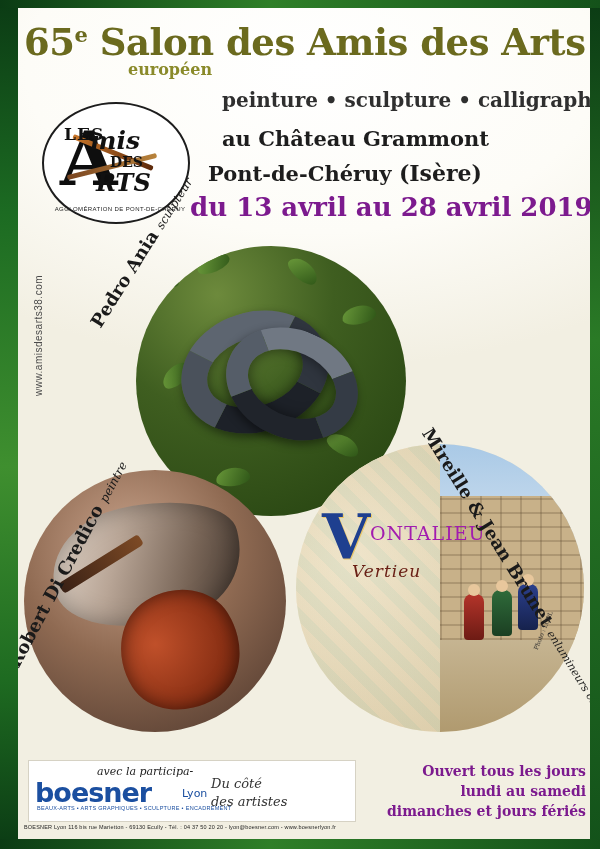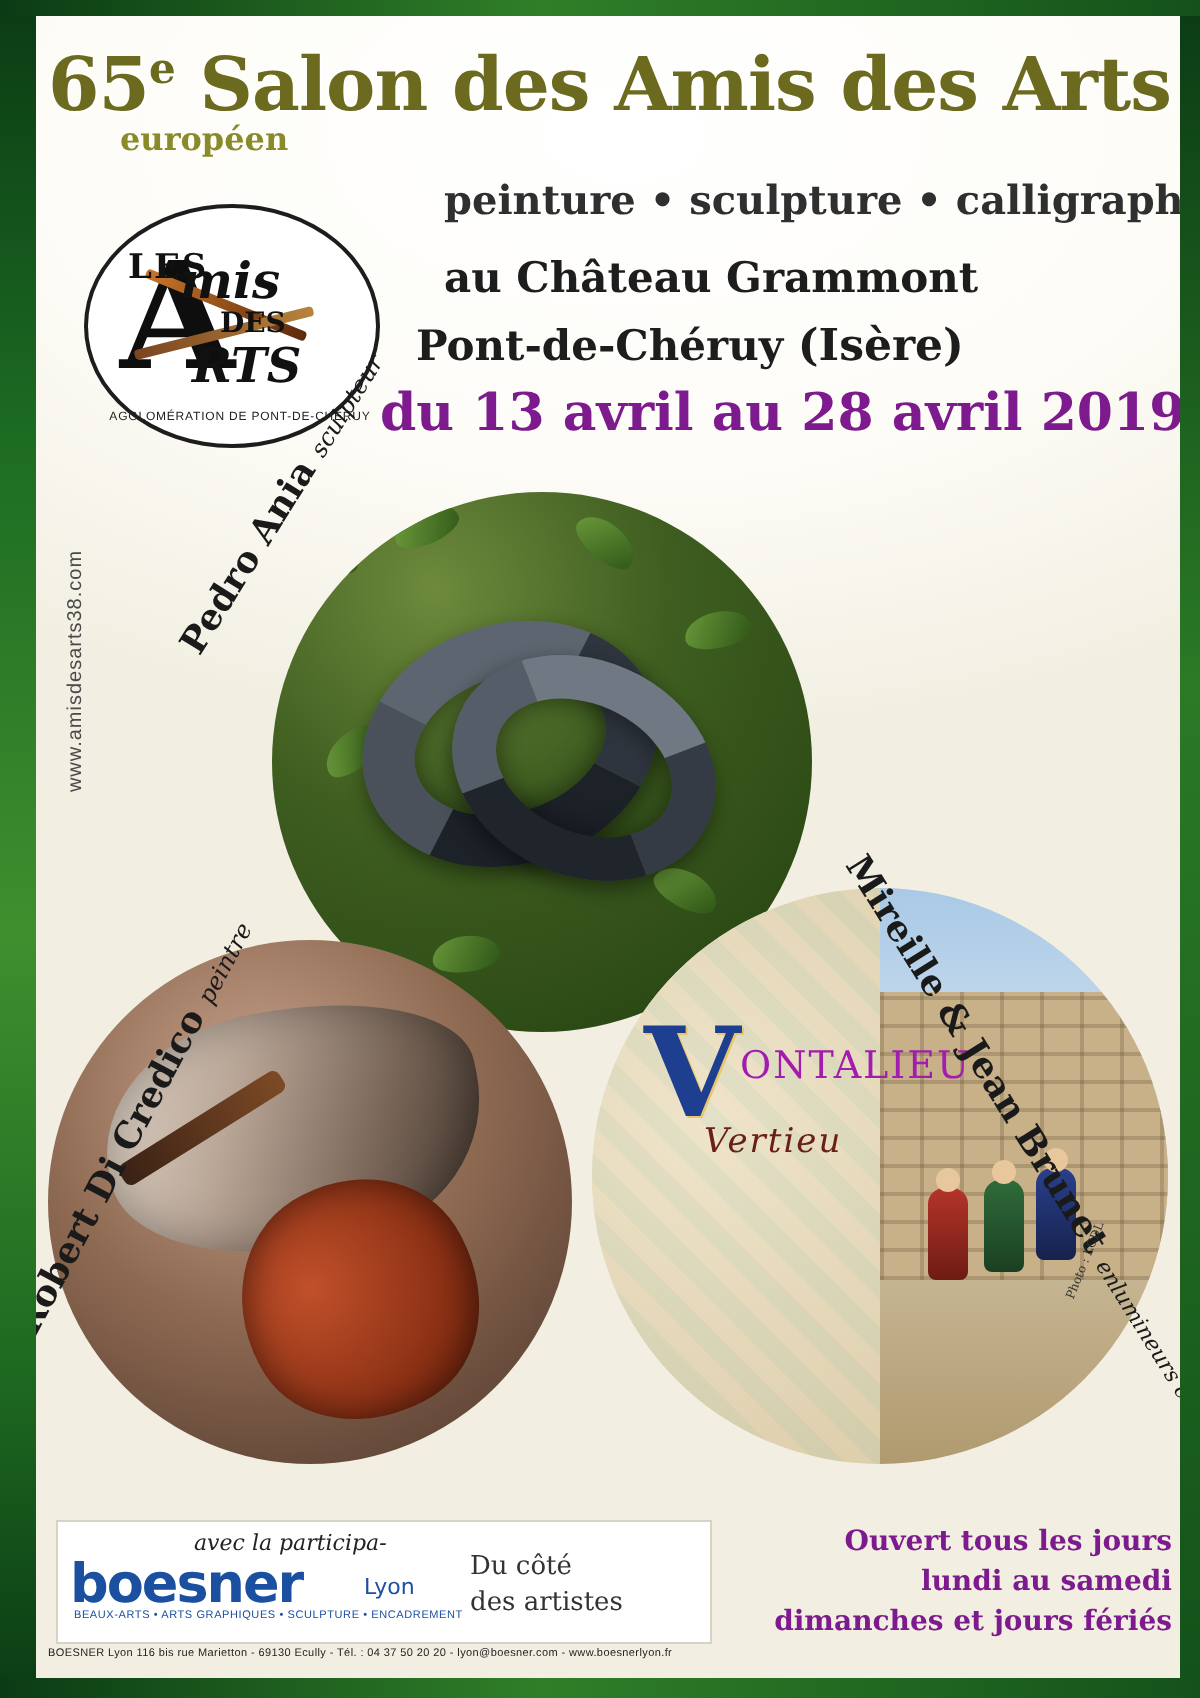--- a/index.html
+++ b/index.html
@@ -44,21 +44,21 @@
     font-weight: bold;
     font-size: 37px;
     letter-spacing: -0.5px;
     color: #6b6a1e;
     text-shadow: 1px 1px 0 #ffffff;
     white-space: nowrap;
   }
   .title-main .sup { font-size: 21px; vertical-align: super; }
   .title-sub {
     position: absolute; left: 60px; top: 60px; width: 220px;
-    text-align: left;
+    text-align: center;
     font-family: "DejaVu Serif", serif;
     font-weight: bold;
     font-size: 16px;
     color: #8a8a2a;
   }
 
   
   .logo-wrap {
     position: absolute; left: 36px; top: 98px;
     width: 160px; height: 135px;
@@ -294,22 +294,22 @@
     position: absolute; left: 118px; top: 26px;
     font-family: "DejaVu Sans", sans-serif; font-size: 11px; color: #1b4fa0; margin-left: 35px;
   }
   .sponsor-tag {
     position: absolute; left: 8px; top: 44px; width: 220px;
     font-family: "Liberation Sans", sans-serif;
     font-size: 5.5px; letter-spacing: 0.3px; color: #1b4fa0;
   }
   .sponsor-slogan {
     position: absolute; left: 182px; top: 14px; width: 120px;
-    font-family: "DejaVu Serif", serif; 
-    font-size: 13px; color: #333; line-height: 1.35; margin-left: 24px;
+    font-family: "DejaVu Serif", serif; font-style: italic;
+    font-size: 13px; color: #333; line-height: 1.35;
   }
   .sponsor-address {
     position: absolute; left: 24px; top: 824px; width: 330px;
     font-family: "Liberation Sans", sans-serif;
     font-size: 5.5px; color: #222; letter-spacing: 0.2px;
   }
 
   
   .hours {
     position: absolute; left: 360px; top: 762px; width: 226px;

